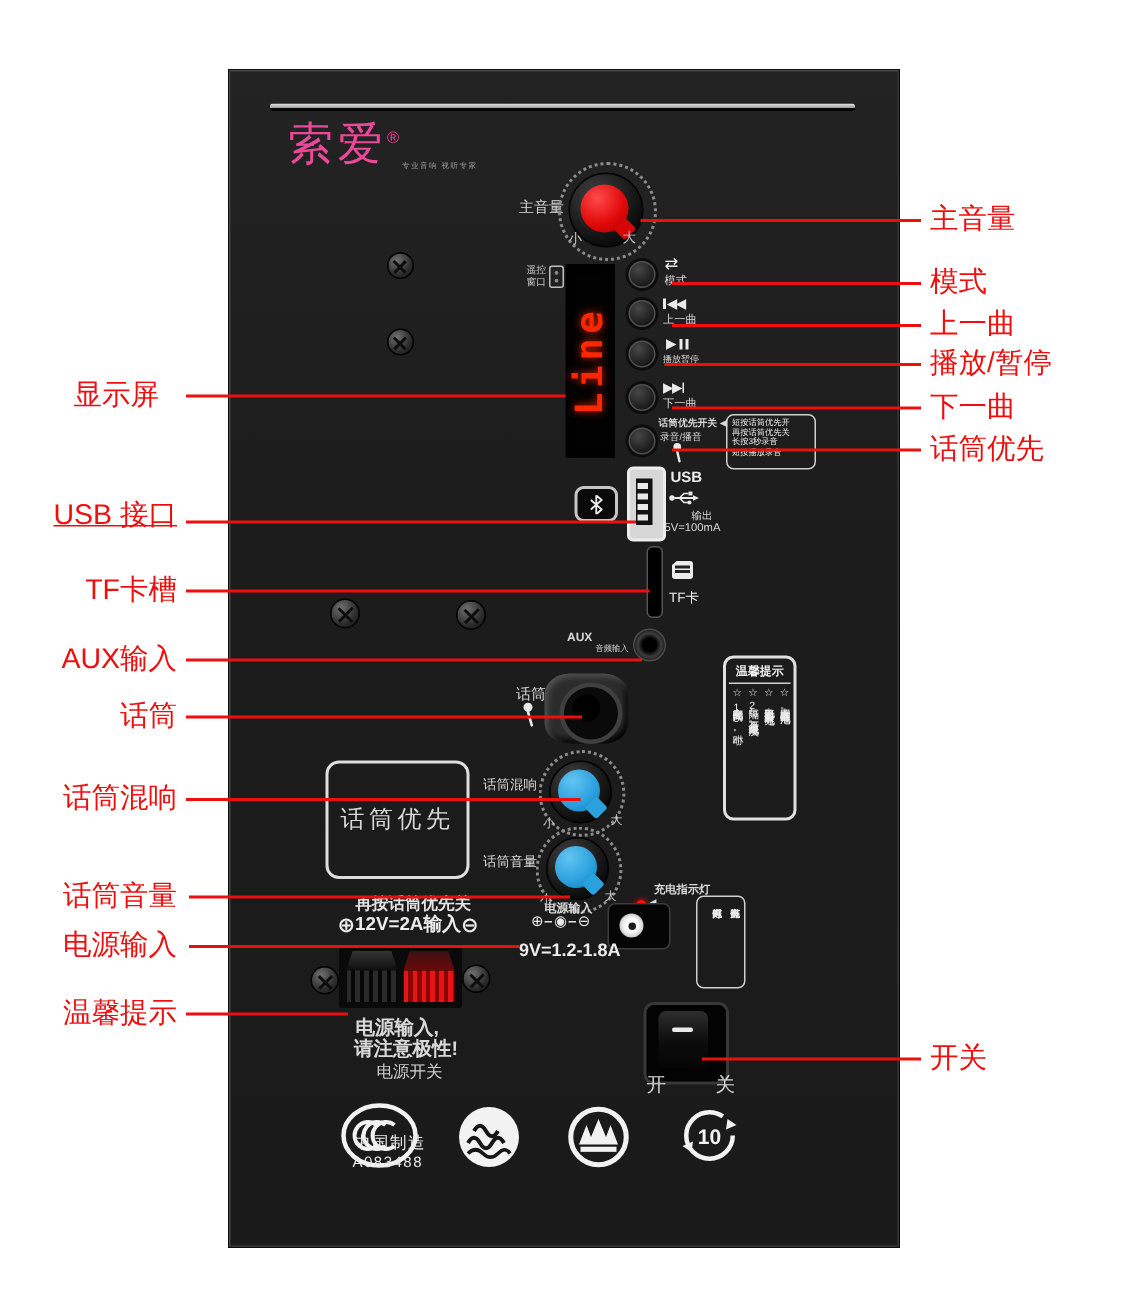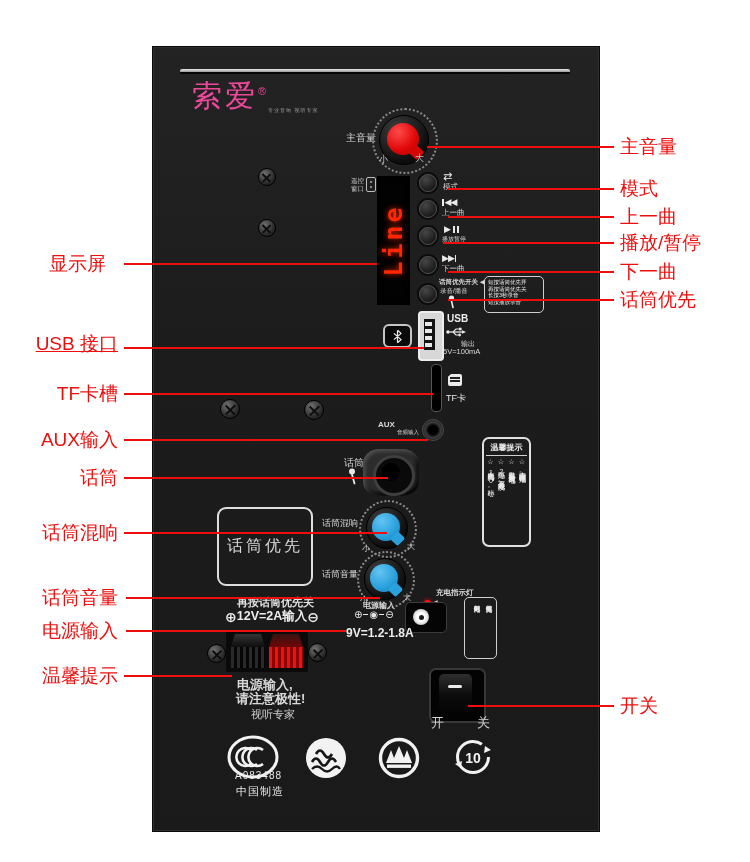--- a/index.html
+++ b/index.html
@@ -239,38 +239,38 @@
 
   <div class="abs" style="left:226px;top:632px;width:82px;height:40px;background:#0a0a0a;border-radius:2px;">
     <div style="position:absolute;left:5px;top:2px;width:34px;height:13px;background:linear-gradient(180deg,#343434,#0e0e0e);clip-path:polygon(12% 0,88% 0,100% 100%,0 100%);"></div>
     <div style="position:absolute;left:5px;top:15px;width:34px;height:21px;background:repeating-linear-gradient(90deg,#2a2a2a 0 3px,#060606 3px 6px);"></div>
     <div style="position:absolute;left:43px;top:2px;width:34px;height:13px;background:linear-gradient(180deg,#3a1212,#6e0808);clip-path:polygon(12% 0,88% 0,100% 100%,0 100%);"></div>
     <div style="position:absolute;left:43px;top:15px;width:34px;height:21px;background:repeating-linear-gradient(90deg,#e51515 0 3px,#8d0202 3px 6px);"></div>
   </div>
 
   <div class="abs wlabel" style="left:237px;top:676px;font-size:13px;font-weight:bold;">电源输入,</div>
   <div class="abs wlabel" style="left:236px;top:690px;font-size:13px;font-weight:bold;">请注意极性!</div>
-  <div class="abs wlabel" style="left:251px;top:707px;font-size:11px;color:#cfcfcf;">视听专家</div>
+  <div class="abs wlabel" style="left:251px;top:707px;font-size:11px;color:#cfcfcf;">电源开关</div>
 
   <div class="abs" style="left:429px;top:668px;width:53px;height:51px;background:#030303;border:2px solid #383838;border-radius:7px;">
     <div style="position:absolute;left:8px;top:4px;width:33px;height:38px;background:linear-gradient(180deg,#2e2e2e,#0c0c0c 55%,#050505);border-radius:5px;">
       <div style="position:absolute;left:9px;top:11px;width:14px;height:3px;background:#ebebeb;border-radius:2px;"></div>
     </div>
   </div>
   <div class="abs wlabel" style="left:431px;top:714px;font-size:13px;">开</div>
   <div class="abs wlabel" style="left:477px;top:714px;font-size:13px;">关</div>
 
   <svg class="abs" style="left:226px;top:734px;" width="54" height="46" viewBox="0 0 54 46">
     <ellipse cx="27" cy="23" rx="24" ry="20" fill="none" stroke="#f2f2f2" stroke-width="3"></ellipse>
     <path d="M25 16 A9 9 0 1 0 25 30" fill="none" stroke="#f2f2f2" stroke-width="2.6"></path>
     <path d="M31 16 A9 9 0 1 0 31 30" fill="none" stroke="#f2f2f2" stroke-width="2.6"></path>
     <path d="M37 16 A9 9 0 1 0 37 30" fill="none" stroke="#f2f2f2" stroke-width="2.6"></path>
   </svg>
   <div class="certtxt" style="left:235px;top:770px;font-size:10px;letter-spacing:1px;">A083488</div>
-  <div class="certtxt" style="left:236px;top:784px;font-size:11px;letter-spacing:1px;">中国制造</div>
+  <div class="certtxt" style="left:236px;top:754px;font-size:11px;letter-spacing:1px;">中国制造</div>
 
   <svg class="abs" style="left:304px;top:736px;" width="44" height="44" viewBox="0 0 44 44">
     <circle cx="22" cy="22" r="20" fill="#f2f2f2"></circle>
     <path d="M8 26 q4 -7 8 0 t8 0 t8 0" fill="none" stroke="#161616" stroke-width="2.6"></path>
     <path d="M12 18 q4 -7 8 0 t8 0" fill="none" stroke="#161616" stroke-width="2.6"></path>
     <path d="M8 33 q5 -5 10 0 t10 0 t8 0" fill="none" stroke="#161616" stroke-width="2.4"></path>
   </svg>
 
   <svg class="abs" style="left:378px;top:737px;" width="42" height="42" viewBox="0 0 42 42">
     <circle cx="21" cy="21" r="18.5" fill="none" stroke="#f2f2f2" stroke-width="3.4"></circle>

